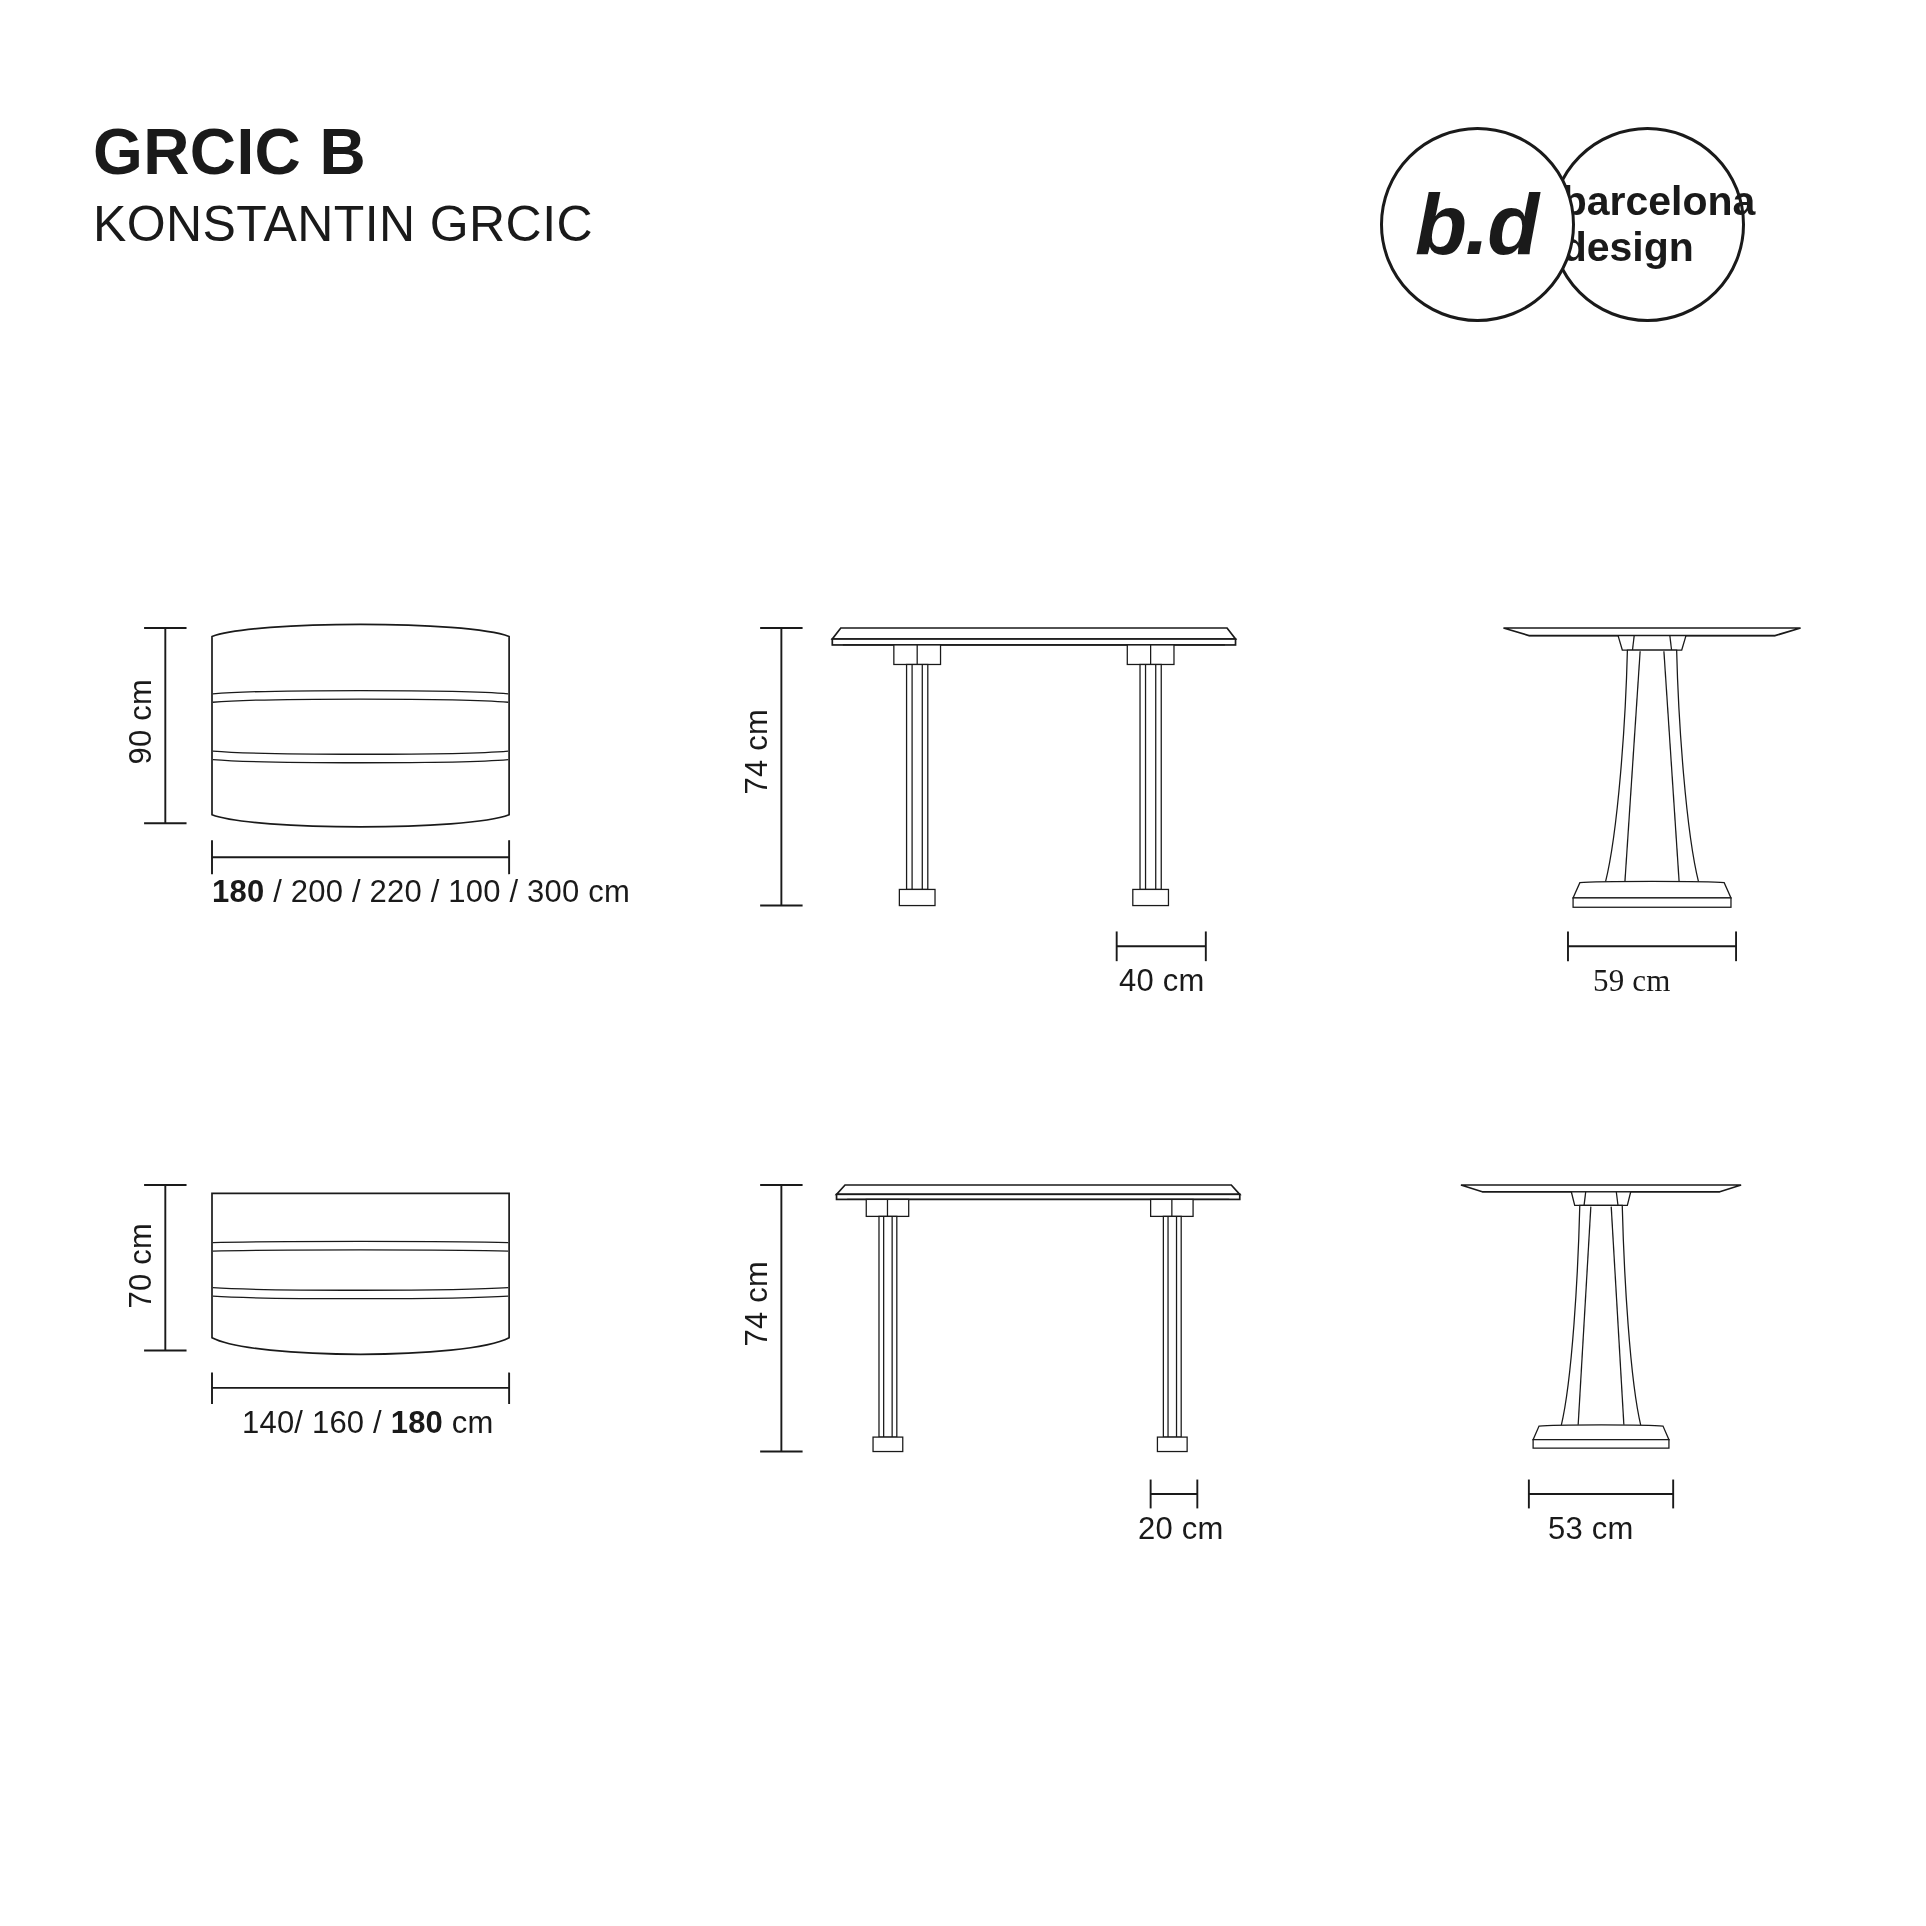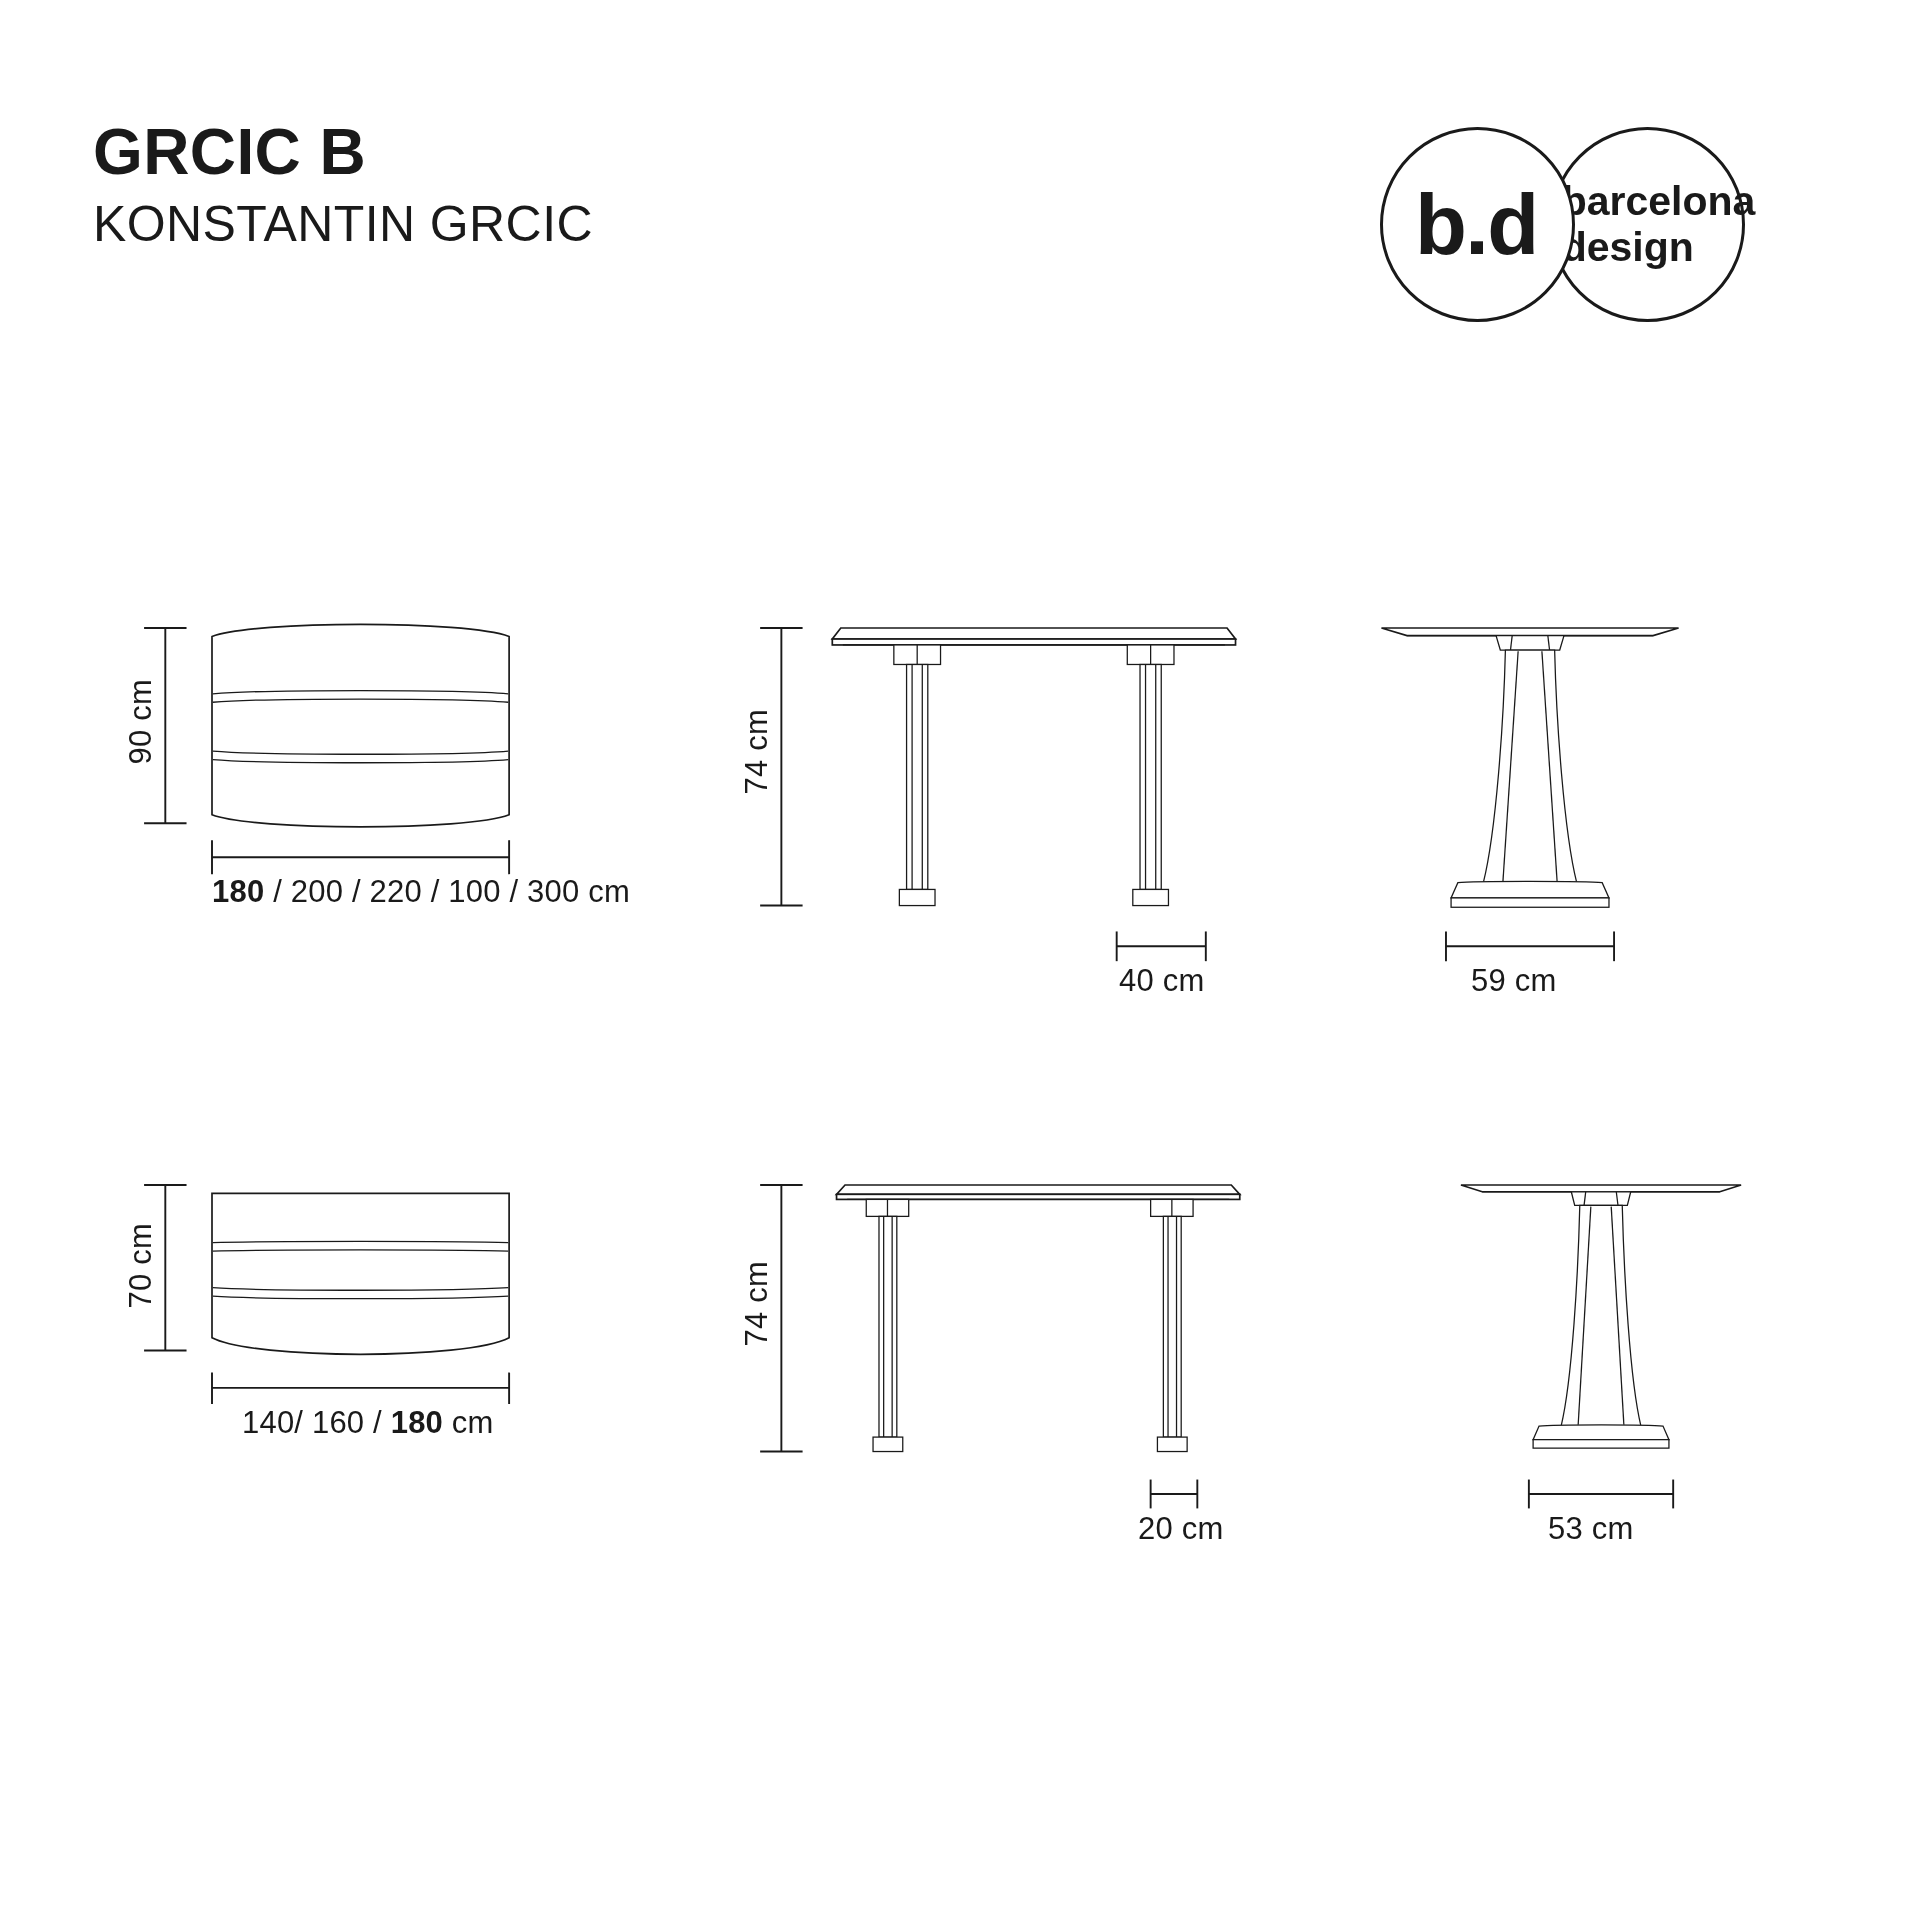--- a/index.html
+++ b/index.html
@@ -71,20 +71,21 @@
     left: 170px; top: 0;
     width: 195px; height: 195px;
     z-index: 1;
   }
   .logo-bd {
     font-size: 85px;
     font-weight: bold;
     line-height: 1;
     letter-spacing: -1.7px;
     margin-left: -2.5px;
+    font-style: italic;
   }
   .logo-words {
     font-size: 41px;
     font-weight: bold;
     line-height: 1.12;
     text-align: left;
     margin-left: 22px;
   }
 
   
@@ -205,21 +206,21 @@
         <line class="ln-dim" x1="40" y1="694" x2="140" y2="694"></line>
 
         <line class="ln-dim" x1="880" y1="790" x2="1090" y2="790"></line>
         <line class="ln-dim" x1="880" y1="755" x2="880" y2="825"></line>
         <line class="ln-dim" x1="1090" y1="755" x2="1090" y2="825"></line>
       </svg>
       <div class="dim-label vertical" style="left:-4.2px; top:98px;">74 cm</div>
       <div class="dim-label" style="left:376px; top:352px;">40 cm</div>
     </div>
 
-    <div class="panel" style="left:1356px; top:0px; width:382px; height:382px;">
+    <div class="panel" style="left:1478px; top:0px; width:382px; height:382px;font-family:Liberation Serif, serif;">
       <svg width="382" height="382" viewBox="0 0 900 900">
 
         <path class="fill-w" d="M 60 40 L 760 40 L 700 58 L 120 58 Z"></path>
         <path class="ln-thin" d="M 120 58 L 700 58"></path>
 
         <path class="fill-w-thin" d="M 330 58 L 490 58 L 480 92 L 340 92 Z"></path>
         <line class="ln-thin" x1="368" y1="58" x2="364" y2="92"></line>
         <line class="ln-thin" x1="452" y1="58" x2="456" y2="92"></line>
 
         <path class="fill-w-thin" d="M 352 92 C 348 260, 330 520, 300 640

